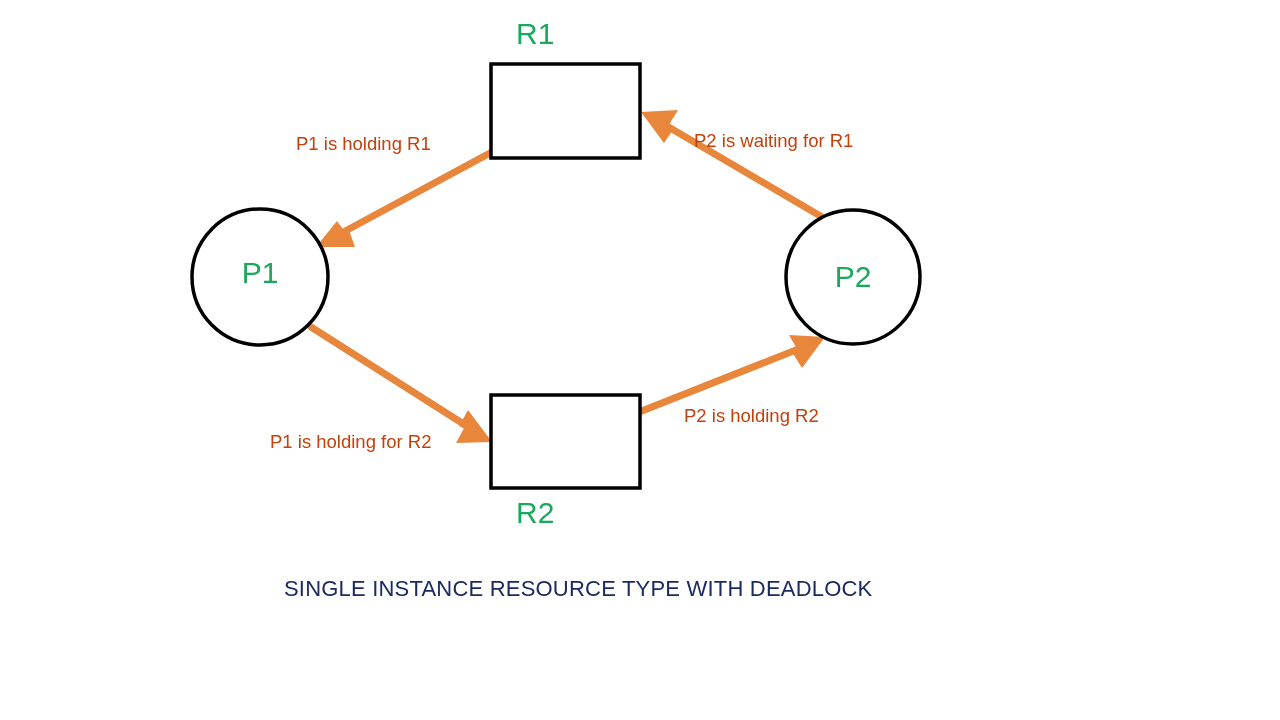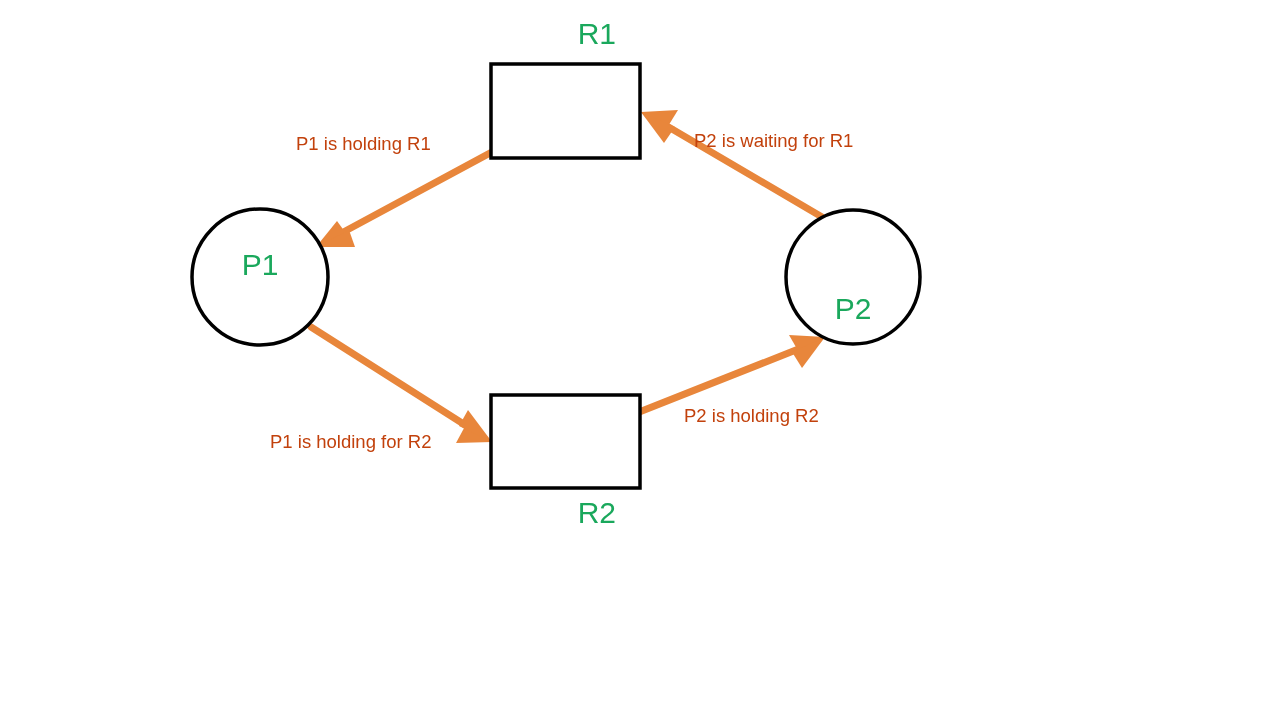--- a/index.html
+++ b/index.html
@@ -35,21 +35,21 @@
     white-space: nowrap;
     text-align: center;
     line-height: 1;
   }
   .res-label {
     position: absolute;
     color: #1aa85c;
     font-size: 30px;
     font-family: "Liberation Sans", sans-serif;
     white-space: nowrap;
-    text-align: right;
+    text-align: left;
     line-height: 1;
   }
   .edge-label {
     position: absolute;
     color: #c2410c;
     font-size: 18.5px;
     font-family: "Liberation Sans", sans-serif;
     white-space: nowrap;
     line-height: 1;
   }
@@ -97,30 +97,31 @@
 
     <rect x="491" y="64" width="149" height="94" fill="#ffffff" stroke="#000000" stroke-width="3.5"></rect>
 
     <rect x="491" y="395" width="149" height="93" fill="#ffffff" stroke="#000000" stroke-width="3.5"></rect>
 
     <circle cx="260" cy="277" r="68" fill="#ffffff" stroke="#000000" stroke-width="3.5"></circle>
 
     <circle cx="853" cy="277" r="67" fill="#ffffff" stroke="#000000" stroke-width="3.5"></circle>
   </svg>
 
-  <div class="node-label" style="left:210px; top:250px; width:100px;">P1</div>
+  <div class="node-label" style="left:210px; top:258px; width:100px;">P1</div>
 
-  <div class="node-label" style="left:803px; top:262px; width:100px;margin-top:32px;">P2</div>
+  <div class="node-label" style="left:803px; top:262px; width:100px;">P2</div>
 
   <div class="res-label" style="left:516px; top:19px; width:100px;">R1</div>
 
   <div class="res-label" style="left:516px; top:498px; width:100px;">R2</div>
 
   <div class="edge-label" style="left:296px; top:135px;">P1 is holding R1</div>
 
   <div class="edge-label" style="left:694px; top:132px;">P2 is waiting for R1</div>
 
   <div class="edge-label" style="left:270px; top:433px;">P1 is holding for  R2</div>
 
   <div class="edge-label" style="left:684px; top:407px;">P2 is holding R2</div>
 
+  <div class="caption" style="left:284px; top:576px;">SINGLE INSTANCE RESOURCE TYPE WITH DEADLOCK</div>
 
 </div>
 
 </body></html>

